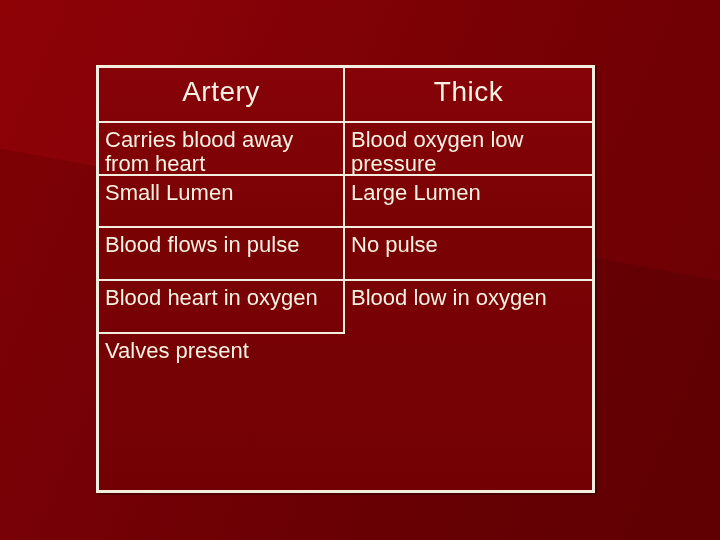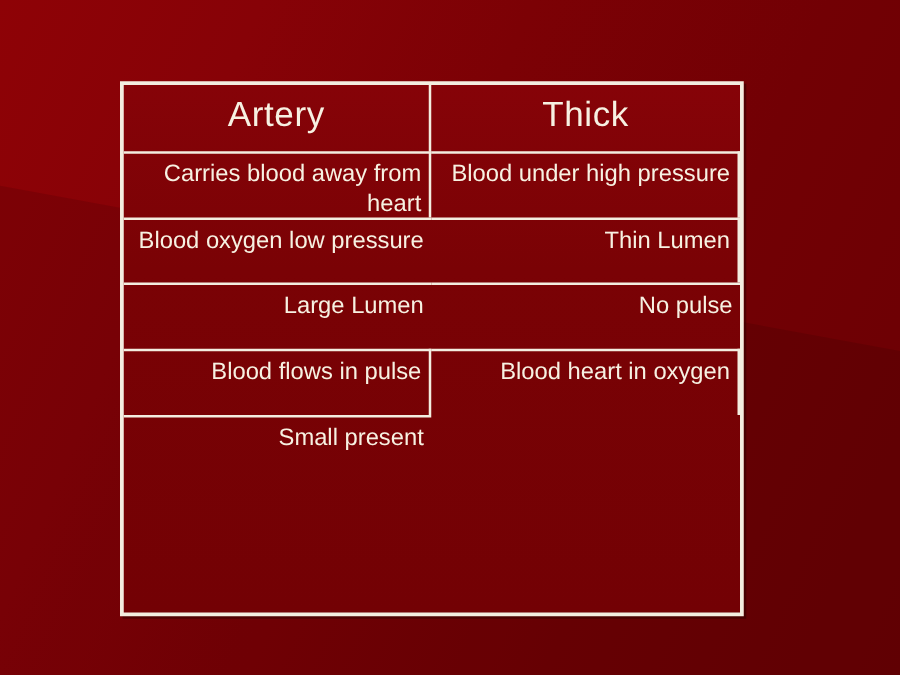--- a/index.html
+++ b/index.html
@@ -32,56 +32,55 @@
     border:3px solid var(--line);
     background:linear-gradient(180deg,#860308 0%, #7a0205 35%, #730104 100%);
     box-shadow:2px 2px 0 rgba(40,0,0,0.45);
     display:grid;
     grid-template-columns:246px 1fr;
     grid-template-rows:repeat(8,1fr);
   }
   .cell{
     color:var(--text);
     overflow:hidden;
-    text-align:right;
   }
   .col1{ border-right:2px solid var(--line); }
   .rborder{ border-top:2px solid var(--line); }
   .hcell{
     font-size:28px;
     letter-spacing:0.5px;
     display:flex; align-items:center; justify-content:center;
     padding-bottom:4px;
   }
   .bcell{
-    font-size:19px;
+    font-size:22px;
     line-height:24px;
     padding:5px 6px 0 6px;
   }
 </style>
 </head>
 <body>
 
 <div class="slide">
   <div class="bg-band"></div>
 
   <div class="cmp-table">
 
     <div class="cell hcell col1">Artery</div>
     <div class="cell hcell">Thick</div>
 
     <div class="cell bcell col1 rborder">Carries blood away from heart</div>
 
-    <div class="cell bcell col1 rborder">Blood under high pressure</div>
     <div class="cell bcell rborder">Blood oxygen low pressure</div>
 
 
-    <div class="cell bcell col1 rborder">Thin Lumen</div>
+    <div class="cell bcell col1 rborder">Small Lumen</div>
     <div class="cell bcell rborder">Large Lumen</div>
 
+    <div class="cell bcell col1 rborder">Blood flows in pulse</div>
     <div class="cell bcell rborder">No pulse</div>
-    <div class="cell bcell col1 rborder">Blood flows in pulse</div>
 
     <div class="cell bcell col1 rborder">Blood heart in oxygen</div>
+    <div class="cell bcell rborder">Blood low in oxygen</div>
 
-    <div class="cell bcell rborder">Small present</div>
+    <div class="cell bcell rborder">Valves present</div>
   </div>
 </div>
 
 </body></html>

